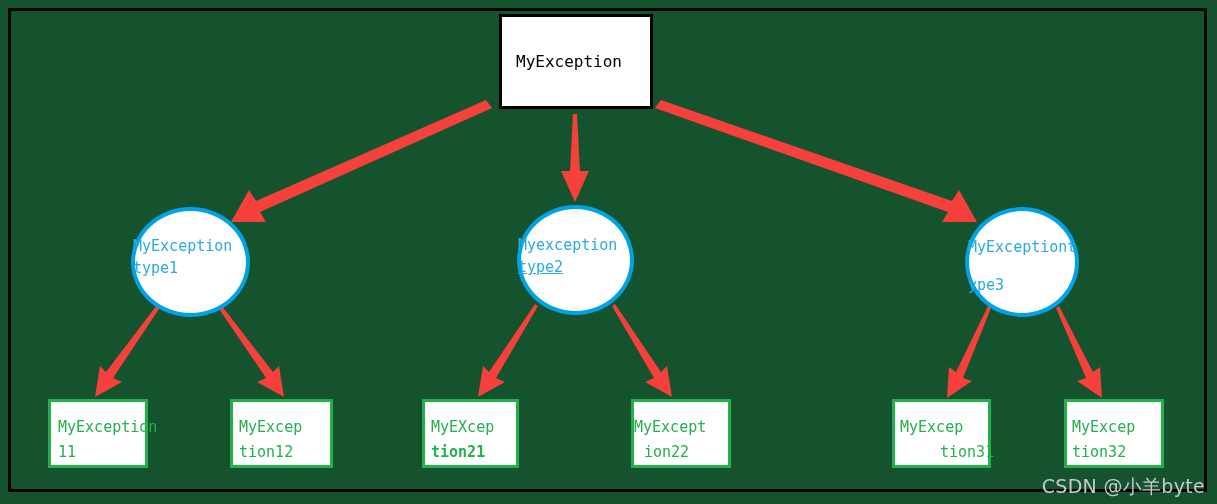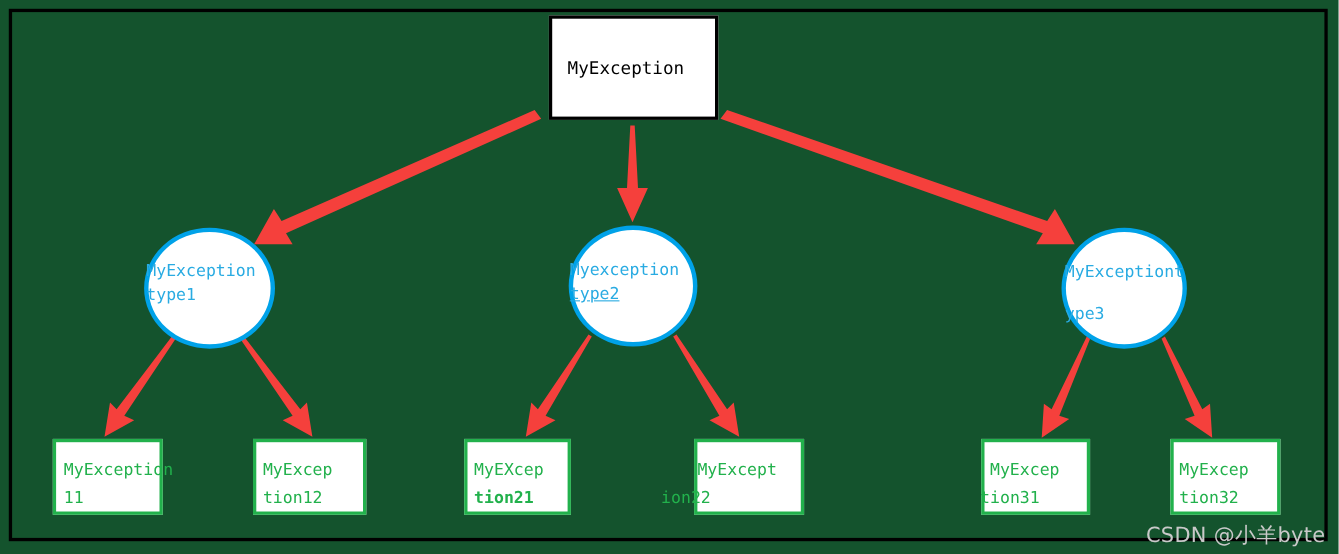--- a/index.html
+++ b/index.html
@@ -146,25 +146,25 @@
   <div class="leaf-box" style="left:230px; top:399px; width:103px; height:69px;"></div>
   <div class="leaf-label" style="left:239px; top:414px;">MyExcep</div>
   <div class="leaf-label" style="left:239px; top:439px;">tion12</div>
 
   <div class="leaf-box" style="left:422px; top:399px; width:97px; height:69px;"></div>
   <div class="leaf-label" style="left:431px; top:414px;">MyEXcep</div>
   <div class="leaf-label" style="left:431px; top:439px;font-weight:bold;">tion21</div>
 
   <div class="leaf-box" style="left:631px; top:399px; width:100px; height:69px;"></div>
   <div class="leaf-label" style="left:610px; top:414px;padding-left:24px;">MyExcept</div>
-  <div class="leaf-label" style="left:601px; top:439px;">ion22</div>
+  <div class="leaf-label" style="left:644px; top:439px;">ion22</div>
 
   <div class="leaf-box" style="left:892px; top:399px; width:99px; height:69px;"></div>
   <div class="leaf-label" style="left:900px; top:414px;">MyExcep</div>
-  <div class="leaf-label" style="left:891px; top:439px;">tion31</div>
+  <div class="leaf-label" style="left:940px; top:439px;">tion31</div>
 
   <div class="leaf-box" style="left:1064px; top:399px; width:100px; height:69px;"></div>
   <div class="leaf-label" style="left:1072px; top:414px;">MyExcep</div>
   <div class="leaf-label" style="left:1072px; top:439px;">tion32</div>
 
   <div id="watermark">CSDN @小羊byte</div>
 
 </div>
 
 </body></html>

